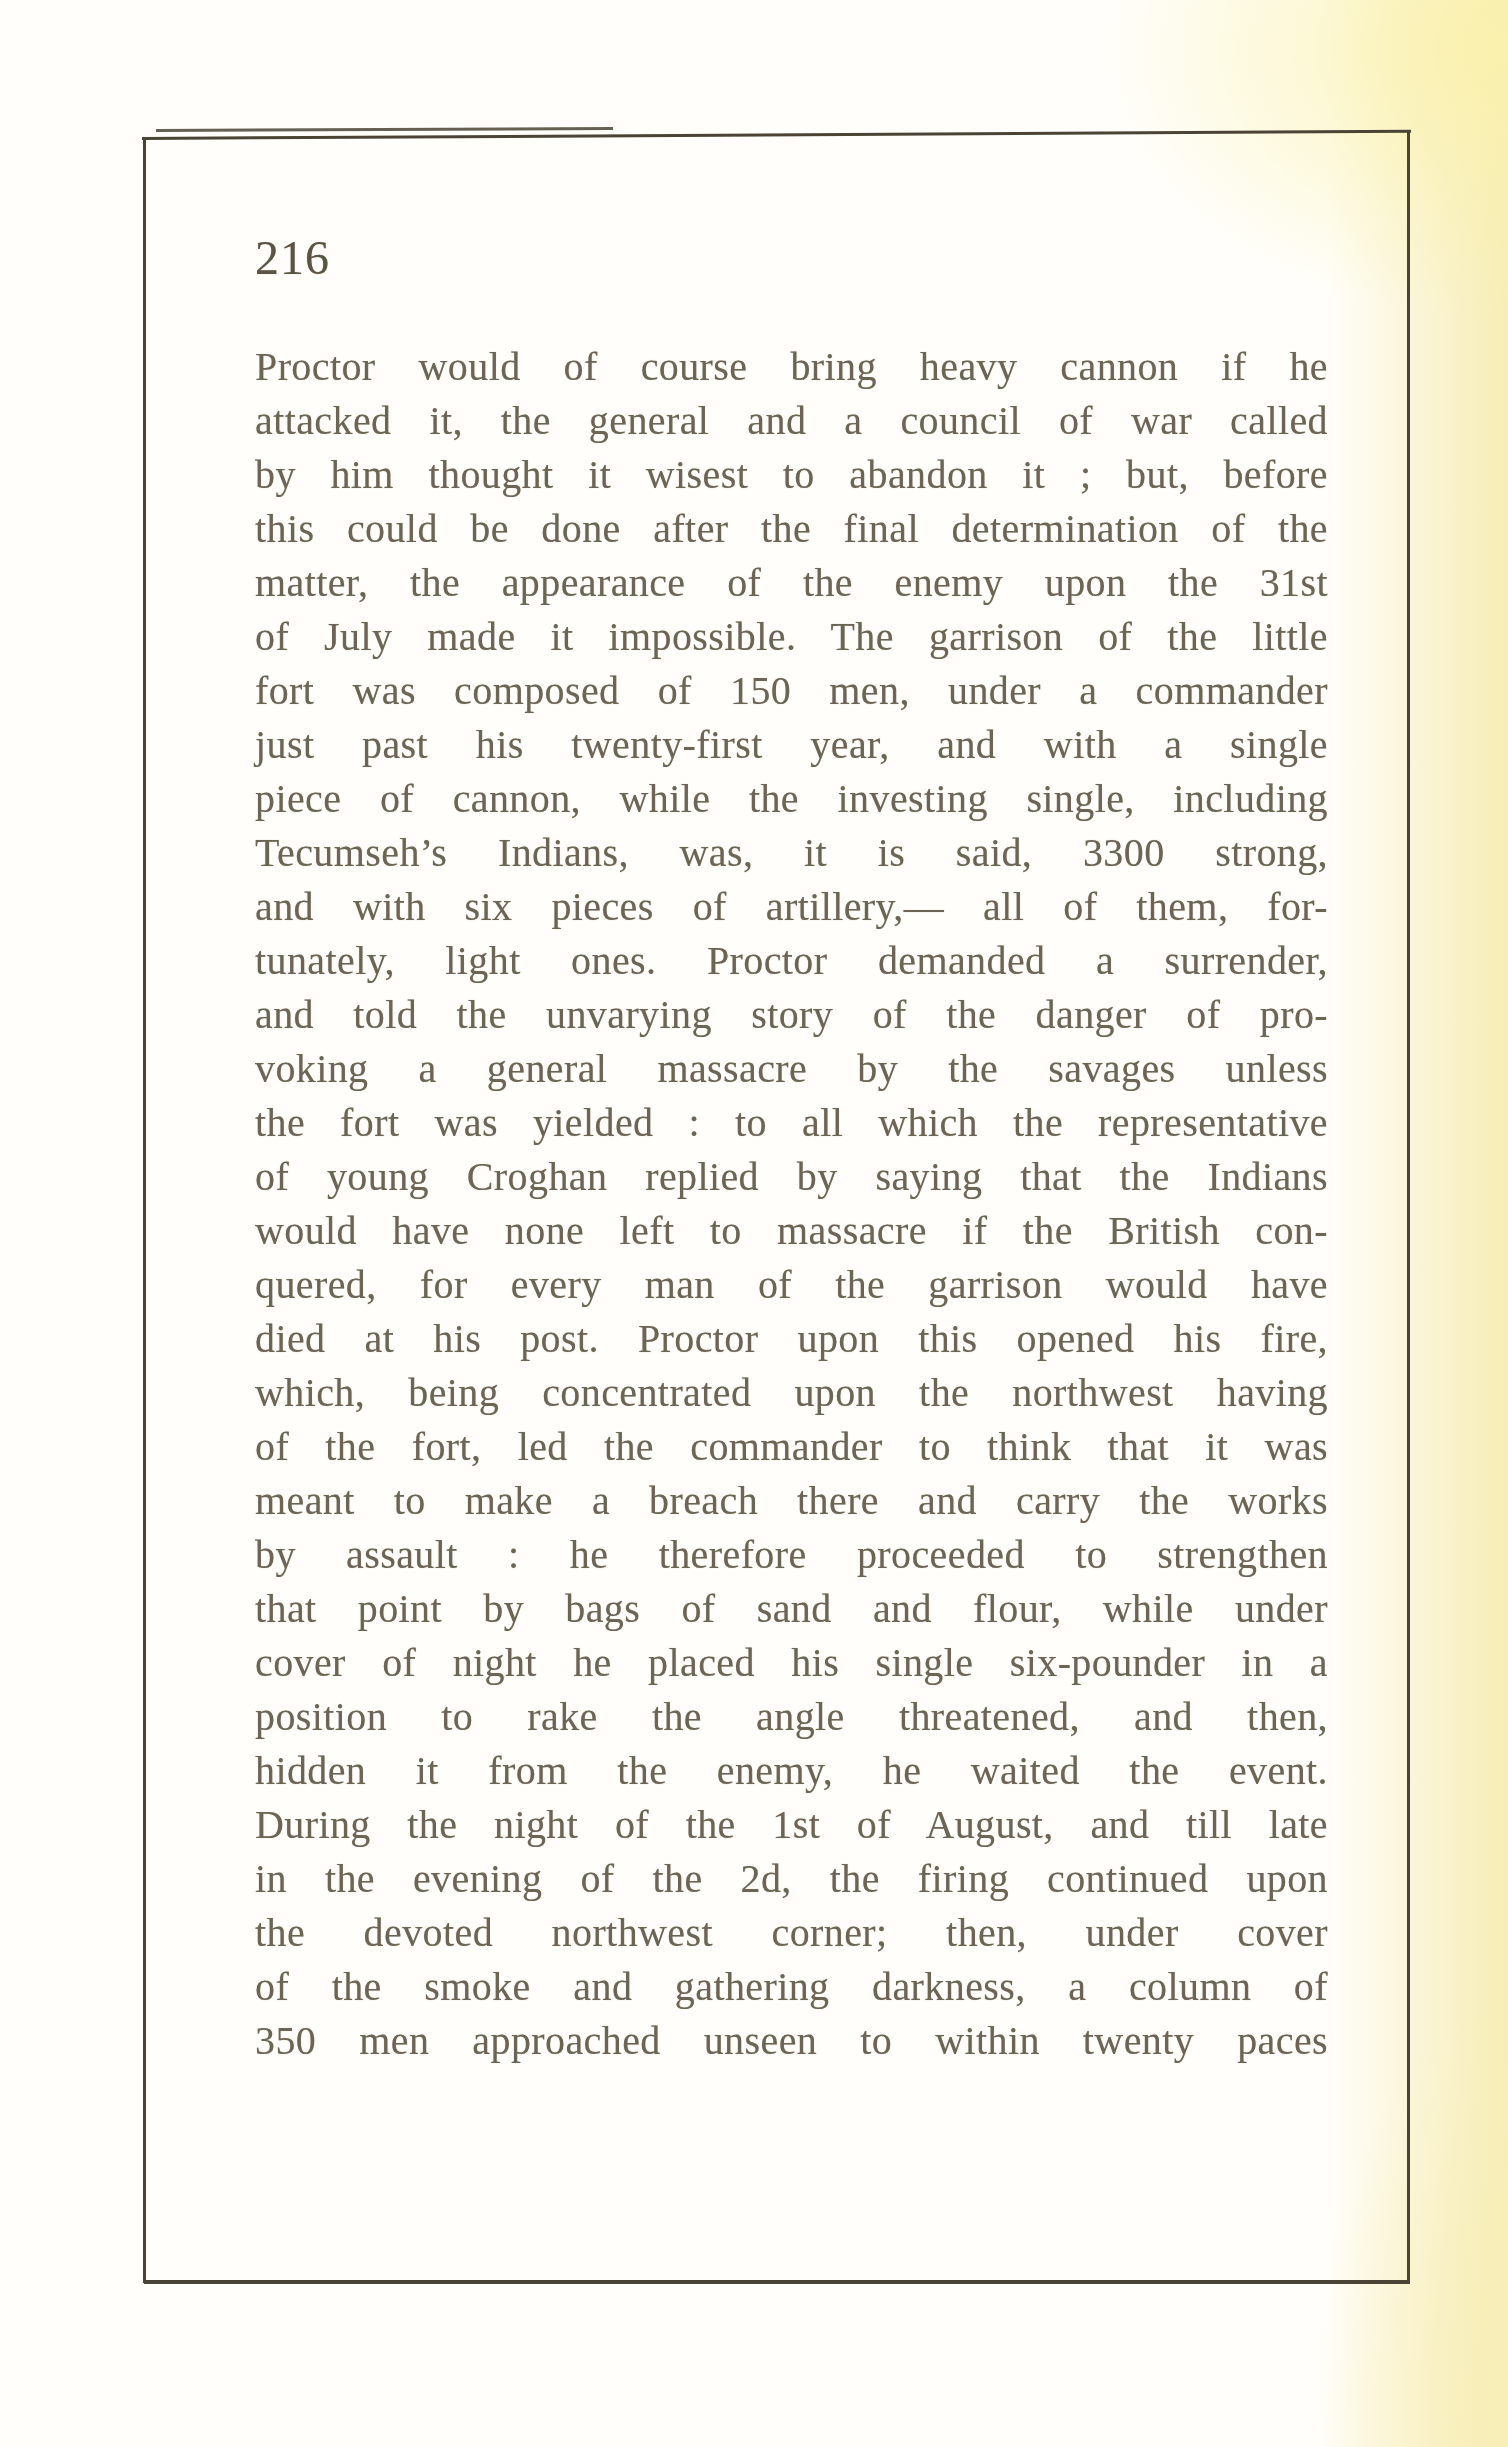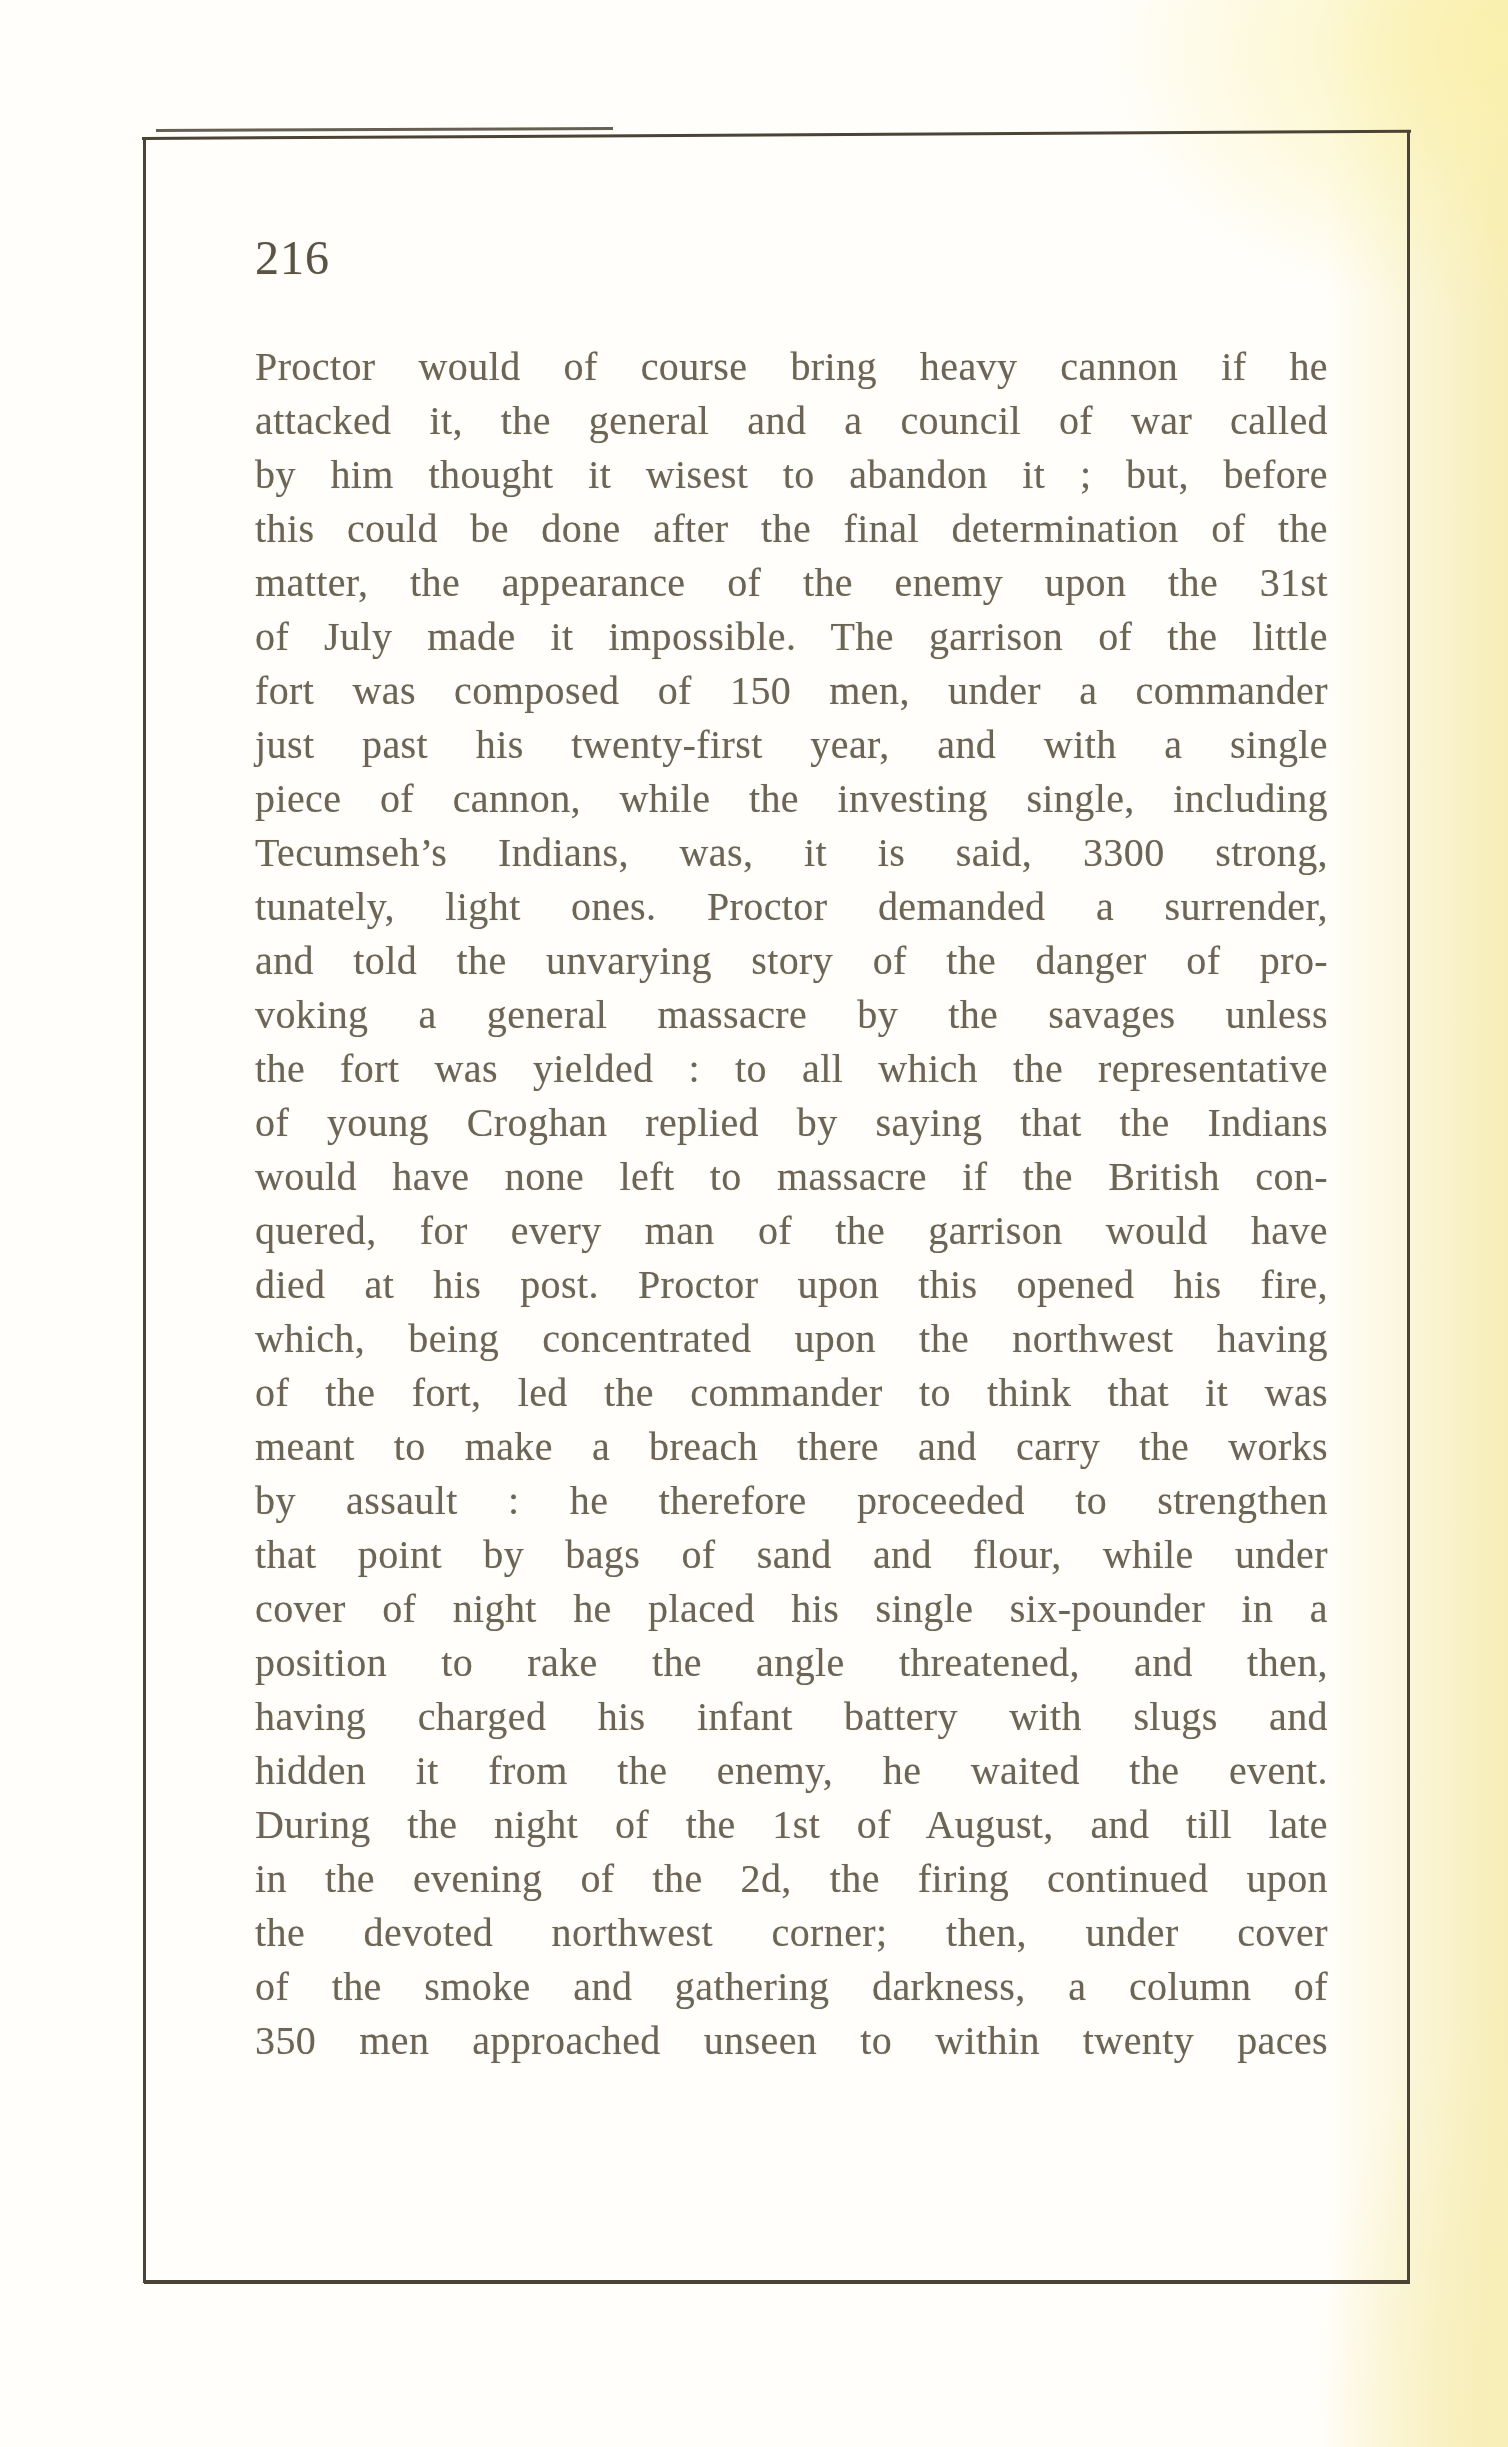--- a/index.html
+++ b/index.html
@@ -102,36 +102,36 @@
       <div class="line">Proctor would of course bring heavy cannon if he</div>
       <div class="line">attacked it, the general and a council of war called</div>
       <div class="line">by him thought it wisest to abandon it ; but, before</div>
       <div class="line">this could be done after the final determination of the</div>
       <div class="line">matter, the appearance of the enemy upon the 31st</div>
       <div class="line">of July made it impossible. The garrison of the little</div>
       <div class="line">fort was composed of 150 men, under a commander</div>
       <div class="line">just past his twenty-first year, and with a single</div>
       <div class="line">piece of cannon, while the investing single, including</div>
       <div class="line">Tecumseh’s Indians, was, it is said, 3300 strong,</div>
+      <div class="line">and with six pieces of artillery,— all of them, for-</div>
       <div class="line">tunately, light ones. Proctor demanded a surrender,</div>
       <div class="line">and told the unvarying story of the danger of pro-</div>
       <div class="line">voking a general massacre by the savages unless</div>
       <div class="line">the fort was yielded : to all which the representative</div>
       <div class="line">of young Croghan replied by saying that the Indians</div>
       <div class="line">would have none left to massacre if the British con-</div>
       <div class="line">quered, for every man of the garrison would have</div>
       <div class="line">died at his post. Proctor upon this opened his fire,</div>
       <div class="line">which, being concentrated upon the northwest having</div>
       <div class="line">of the fort, led the commander to think that it was</div>
       <div class="line">meant to make a breach there and carry the works</div>
       <div class="line">by assault : he therefore proceeded to strengthen</div>
       <div class="line">that point by bags of sand and flour, while under</div>
       <div class="line">cover of night he placed his single six-pounder in a</div>
       <div class="line">position to rake the angle threatened, and then,</div>
-      <div class="line">having charged his infant battery with slugs and</div>
       <div class="line">hidden it from the enemy, he waited the event.</div>
       <div class="line">During the night of the 1st of August, and till late</div>
       <div class="line">in the evening of the 2d, the firing continued upon</div>
       <div class="line">the devoted northwest corner; then, under cover</div>
       <div class="line">of the smoke and gathering darkness, a column of</div>
       <div class="line">350 men approached unseen to within twenty paces</div>
     </div>
 </div>
 
 

